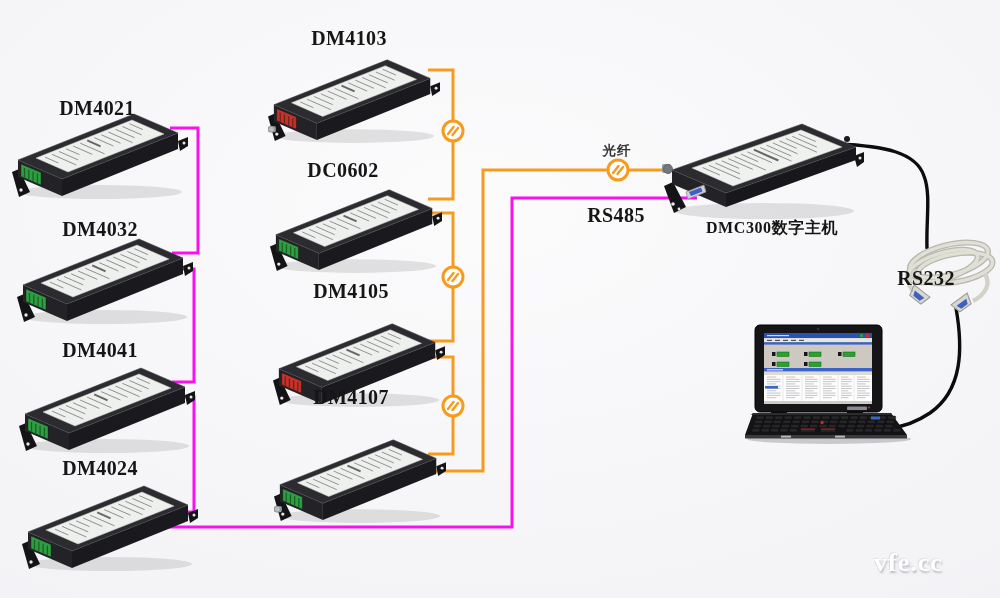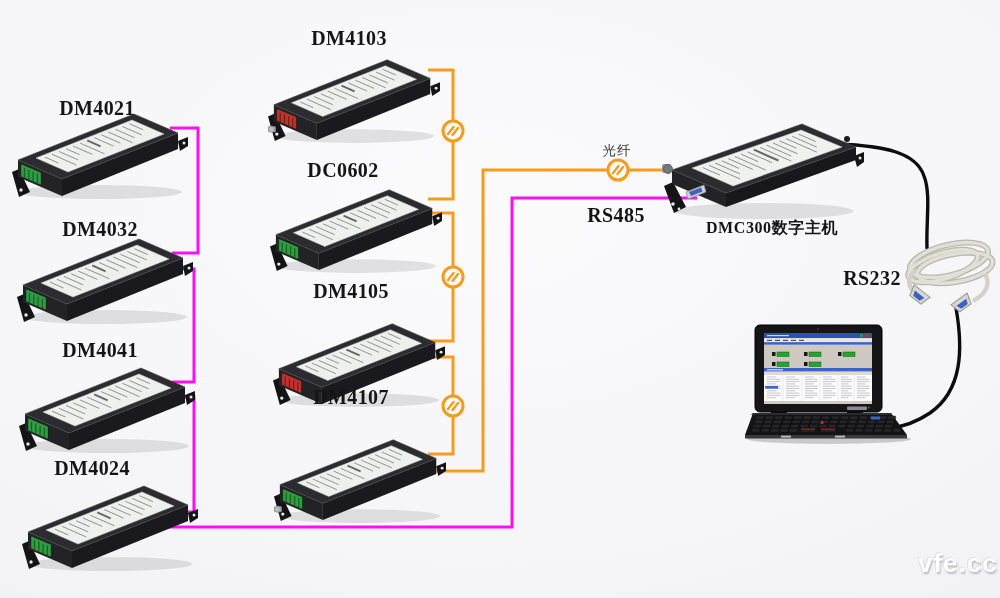--- a/index.html
+++ b/index.html
@@ -5,25 +5,25 @@
   html,body{margin:0;padding:0;background:#fff;}
   .stage{position:relative;width:1000px;height:598px;overflow:hidden;
     background:radial-gradient(130% 130% at 48% 35%, #fbfbfc 0%, #f4f4f7 55%, #e9e9ee 100%);
     font-family:"Liberation Serif","DejaVu Serif",serif;}
   #wires{position:absolute;left:0;top:0;}
   .dev{position:absolute;}
   .dev svg{width:100%;height:100%;display:block;overflow:visible;}
   .lbl{position:absolute;transform:translateX(-50%);white-space:nowrap;
     font-weight:bold;font-size:20px;color:#151515;letter-spacing:.4px;
     font-family:"Liberation Serif","DejaVu Serif",serif;}
-  .lbl.cn{font-size:13.5px;font-weight:400;color:#333;letter-spacing:1px;}
+  .lbl.cn{font-size:13.5px;font-weight:700;color:#333;letter-spacing:1px;}
   .lbl.host{font-size:16px;letter-spacing:.6px;}
-  .wm{position:absolute;left:874px;top:548px;font-family:Liberation Sans, sans-serif;
+  .wm{position:absolute;left:874px;top:548px;font-family:Liberation Serif, serif;
     font-weight:bold;font-size:26px;color:#ffffff;letter-spacing:1px;
-    text-shadow:1px 2px 2px rgba(165,165,175,.75), -1px -1px 1px rgba(215,215,220,.6);margin-left:44px;}
+    text-shadow:1px 2px 2px rgba(165,165,175,.75), -1px -1px 1px rgba(215,215,220,.6);}
 </style>
 </head>
 <body>
 
 <div class="stage">
 
   <svg id="wires" width="1000" height="598" viewBox="0 0 1000 598">
       <path d="M170,128 H198 V253 H172" fill="none" stroke="#f711ef" stroke-width="3"></path>
       <path d="M168,269 H194 V382 H172" fill="none" stroke="#f711ef" stroke-width="3"></path>
       <path d="M168,397 H194 V512 H172" fill="none" stroke="#f711ef" stroke-width="3"></path>
@@ -535,23 +535,23 @@
         <rect x="128" y="93.5" width="9" height="3" fill="#3a66c4"></rect>
         <polygon points="2,112 164,112 164,115.5 2,115.5" fill="#39393d"></polygon>
         <rect x="38" y="112.6" width="10" height="2" fill="#b9b9bd"></rect>
         <rect x="92" y="112.6" width="10" height="2" fill="#b9b9bd"></rect>
       </svg>
     </div>
 
   <div class="lbl" style="left:97px;top:97px">DM4021</div>
   <div class="lbl" style="left:100px;top:218px">DM4032</div>
   <div class="lbl" style="left:100px;top:339px">DM4041</div>
-  <div class="lbl" style="left:92px;top:457px">DM4024</div>
+  <div class="lbl" style="left:100px;top:457px">DM4024</div>
   <div class="lbl" style="left:349px;top:27px">DM4103</div>
   <div class="lbl" style="left:343px;top:159px">DC0602</div>
   <div class="lbl" style="left:351px;top:280px">DM4105</div>
   <div class="lbl" style="left:351px;top:386px">DM4107</div>
   <div class="lbl host" style="left:772px;top:218px">DMC300数字主机</div>
   <div class="lbl cn" style="left:617px;top:142px">光纤</div>
   <div class="lbl" style="left:616px;top:204px">RS485</div>
-  <div class="lbl" style="left:872px;top:267px">RS232</div>
+  <div class="lbl" style="left:926px;top:267px">RS232</div>
   <div class="wm">vfe.cc</div>
 </div>
 
 </body></html>

